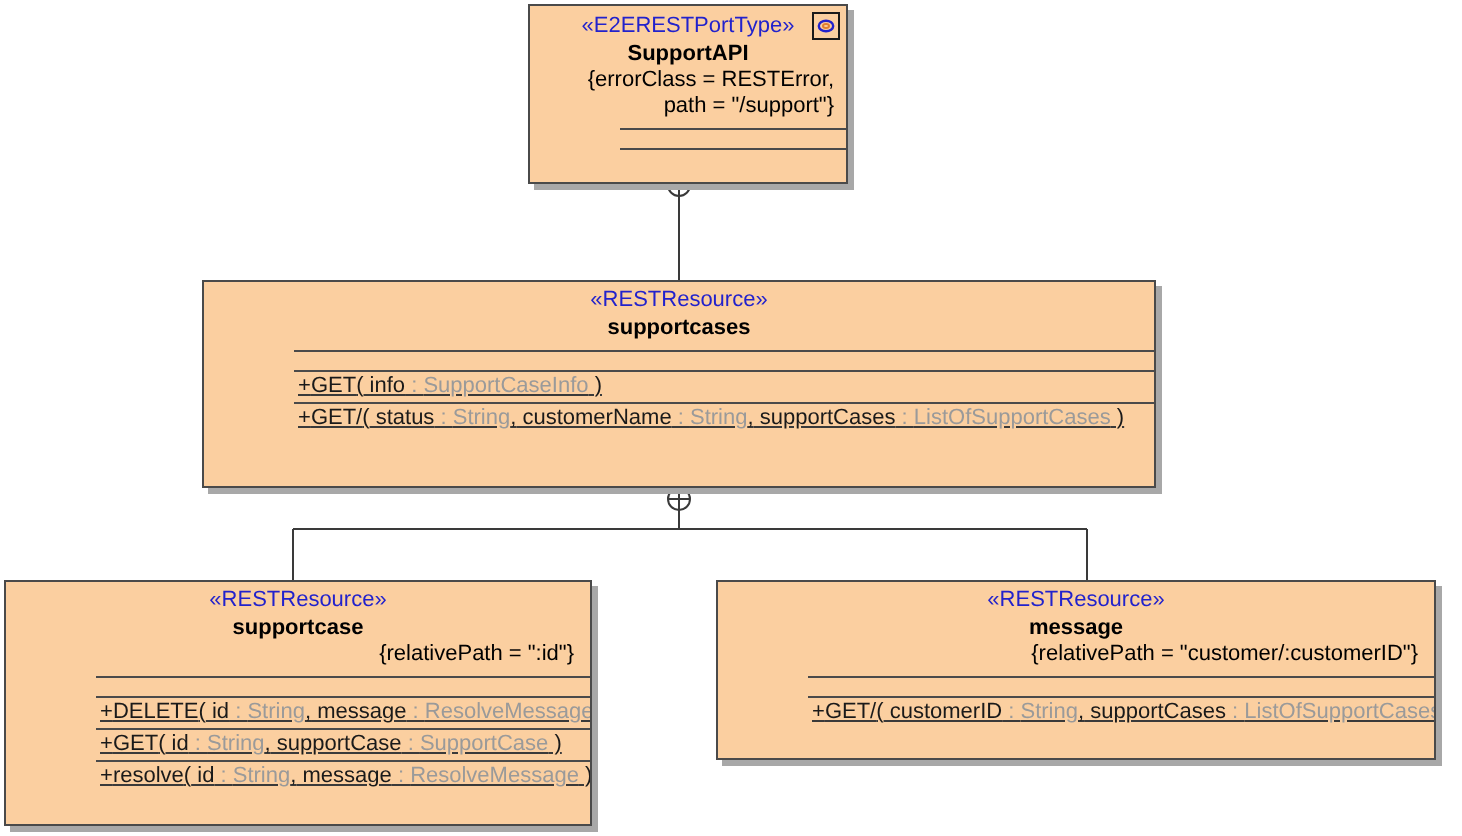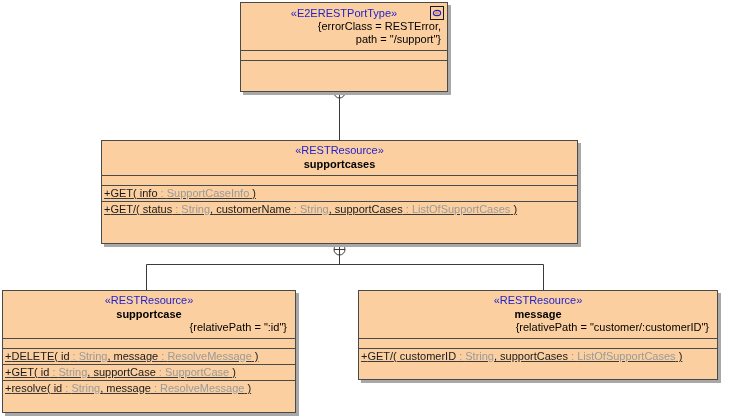--- a/index.html
+++ b/index.html
@@ -64,20 +64,21 @@
     padding: 0 2px;
   }
   .tagged-values.right {
     text-align: right;
     padding-right: 4px;
   }
 
   .compartment {
     border-top: 1px solid #4a4a4a;
     min-height: 9px;
+    margin-left: 45px;
   }
   .compartment.ops {
     padding: 0;
   }
 
   .op-row {
     font-size: 11px;
     line-height: 15px;
     height: 15px;
     padding: 0 2px;
@@ -101,21 +102,21 @@
     right: 3px;
     top: 3px;
     width: 14px;
     height: 14px;
     border: 1px solid #1a1a1a;
     background: #fbcfa0;
     box-sizing: border-box;
   }
 
   
-  #box-supportapi  { left: 240px; top: 2px;   width: 208px; height: 90px;  }
+  #box-supportapi  { left: 264px; top: 2px;   width: 160px; height: 90px;  }
   #box-supportcases{ left: 101px; top: 140px; width: 477px; height: 104px; }
   #box-supportcase { left: 2px;   top: 290px; width: 294px; height: 123px; }
   #box-customer    { left: 358px; top: 290px; width: 360px; height: 90px;  }
 
   #box-supportapi .box-header { padding-top: 4px; }
 </style>
 </head>
 <body>
 
 <svg id="connector-layer" viewBox="0 0 731 418" width="731" height="418">
@@ -140,20 +141,21 @@
 
 <div class="uml-box" id="box-supportapi">
   <div class="box-header">
     <div class="port-icon">
       <svg width="12" height="12" viewBox="0 0 12 12">
         <ellipse cx="6" cy="6" rx="3.6" ry="2.6" fill="none" stroke="#2222cc" stroke-width="1.2"></ellipse>
         <ellipse cx="6" cy="6" rx="1.5" ry="1" fill="none" stroke="#e08030" stroke-width="1"></ellipse>
       </svg>
     </div>
     <div class="stereotype">«E2ERESTPortType»</div>
+    <div class="class-name">SupportAPI</div>
     <div class="tagged-values">{errorClass = RESTError,
 path = "/support"}</div>
   </div>
   <div class="compartment"></div>
   <div class="compartment ops"></div>
 </div>
 
 <div class="uml-box" id="box-supportcases">
   <div class="box-header">
     <div class="stereotype">«RESTResource»</div>

